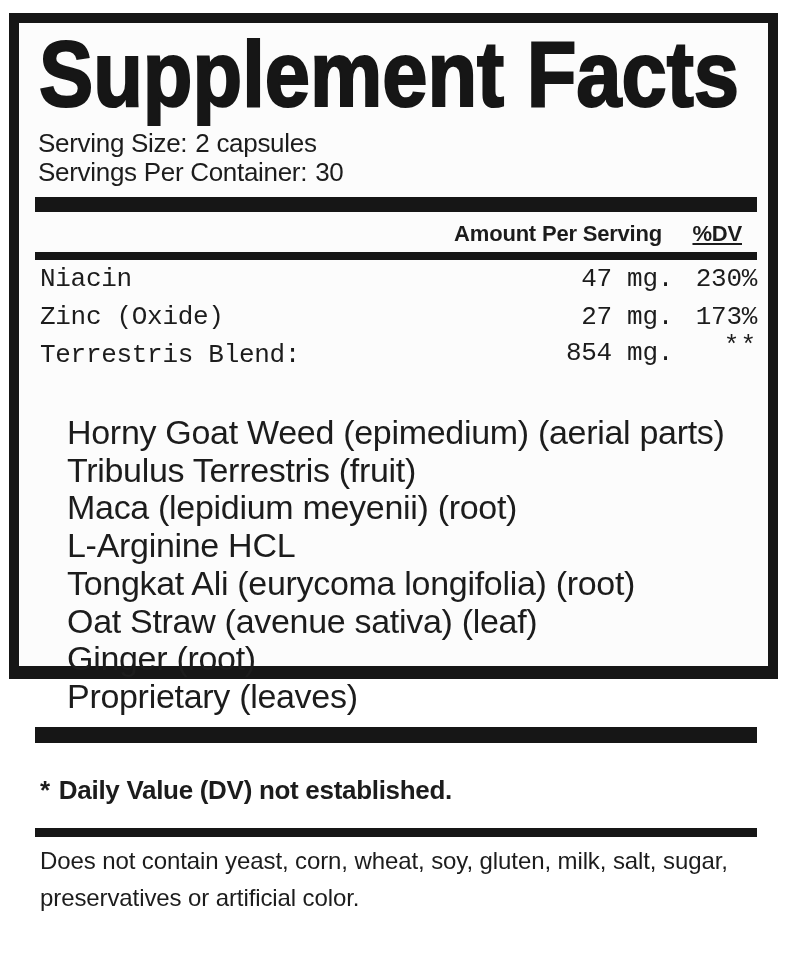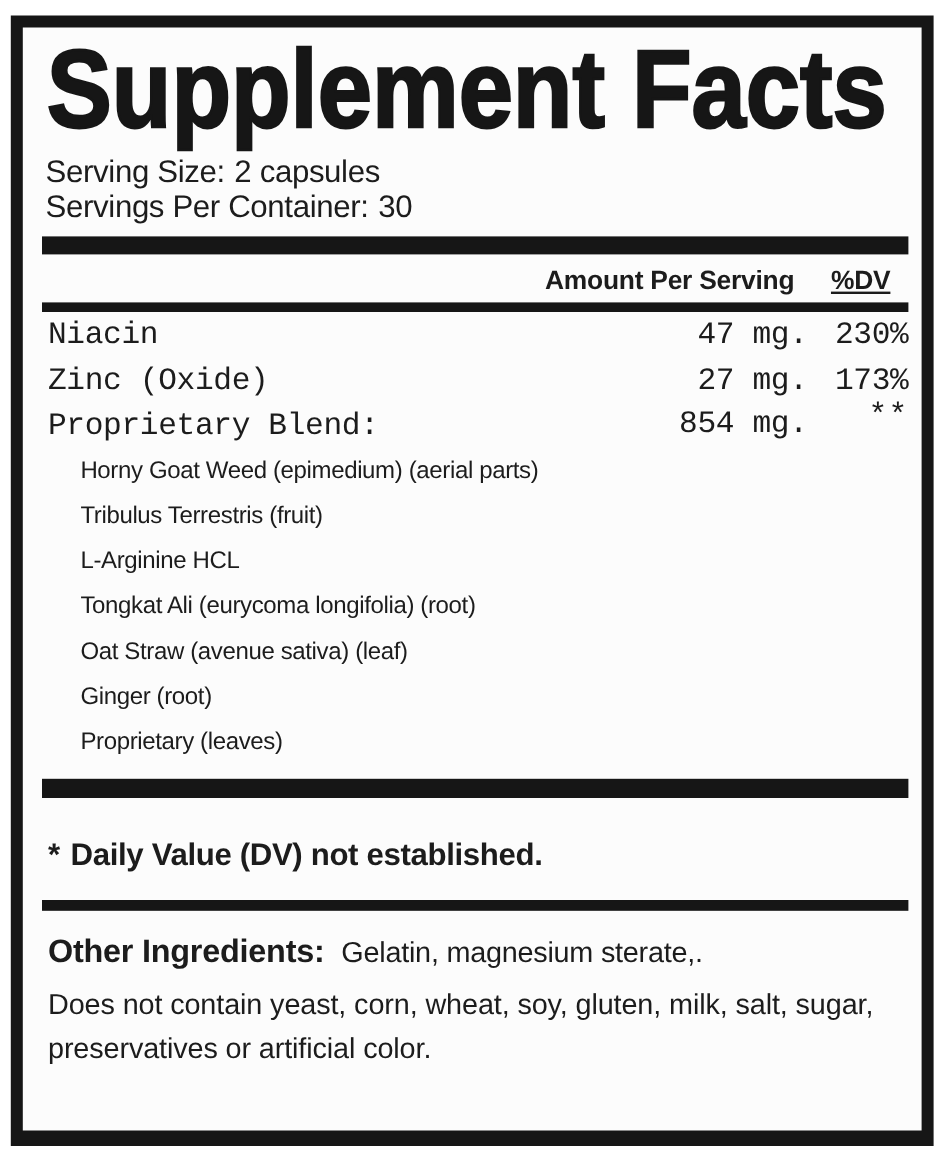--- a/index.html
+++ b/index.html
@@ -14,21 +14,21 @@
     width: 792px;
     height: 960px;
     background: #ffffff;
     overflow: hidden;
   }
   .label-box {
     position: absolute;
     left: 9px;
     top: 13px;
     width: 769px;
-    height: 942px;
+    height: 666px;
     box-sizing: border-box;
     border: 10px solid #161616;
     border-bottom-width: 13px;
     background: #fcfcfc;
     padding: 0 11px 16px 16px;
   }
   .title-wrap {
     margin: 11px 0 0 2px;
     height: 95px;
     overflow: visible;
@@ -64,21 +64,21 @@
   .col-head .amount-head { padding-right: 11px; }
   .col-head .dv-head { width: 84px; text-align: right; padding-right: 15px; box-sizing: border-box; text-decoration: underline; }
   .bar-b { margin-top: 5px; height: 8px; }
   .rows { margin-top: 0; font-size: 26px; line-height: 38px; letter-spacing: -0.3px; font-family: Liberation Mono, monospace; }
   .row { display: flex; align-items: baseline; }
   .row-name { flex: 1; padding-left: 5px; }
   .row-amount { width: 120px; text-align: right; }
   .row-dv { width: 84px; text-align: right; }
   .blend-row .row-amount { position: relative; top: -2px; }
   .blend-row .row-dv { position: relative; top: -9px; letter-spacing: 1px; }
-  .blend-list { font-size: 20px; line-height: 37.7px; letter-spacing: -0.3px; padding-left: 32px; }
+  .blend-list { font-size: 34px; line-height: 37.7px; letter-spacing: -0.3px; padding-left: 32px; margin-top: 40px; }
   .bar-c { margin-top: 11px; height: 16px; }
   .footnote {
     margin-top: 28px;
     padding-left: 5px;
     font-size: 26px;
     line-height: 38px;
     font-weight: 700;
     letter-spacing: -0.3px;
   }
   .footnote .star { margin-right: 9px; }
@@ -136,44 +136,42 @@
         <span class="row-name">Niacin</span>
         <span class="row-amount">47 mg.</span>
         <span class="row-dv">230%</span>
       </div>
       <div class="row">
         <span class="row-name">Zinc (Oxide)</span>
         <span class="row-amount">27 mg.</span>
         <span class="row-dv">173%</span>
       </div>
       <div class="row blend-row">
-        <span class="row-name">Proprietary Blend:</span>
+        <span class="row-name">Terrestris Blend:</span>
         <span class="row-amount">854 mg.</span>
         <span class="row-dv">**</span>
       </div>
     </div>
 
     <div class="blend-list">
       <div>Horny Goat Weed (epimedium) (aerial parts)</div>
       <div>Tribulus Terrestris (fruit)</div>
+      <div>Maca (lepidium meyenii) (root)</div>
       <div>L-Arginine HCL</div>
       <div>Tongkat Ali (eurycoma longifolia) (root)</div>
       <div>Oat Straw (avenue sativa) (leaf)</div>
       <div>Ginger (root)</div>
       <div>Proprietary (leaves)</div>
     </div>
 
     <div class="bar bar-c"></div>
 
     <div class="footnote">
       <span class="star">*</span><span>Daily Value (DV) not established.</span>
     </div>
 
     <div class="bar bar-d"></div>
 
-    <div class="other-line">
-      <span class="lbl">Other Ingredients:</span><span class="val">Gelatin, magnesium sterate,.</span>
-    </div>
 
     <div class="disclaimer">Does not contain yeast, corn, wheat, soy, gluten, milk, salt, sugar, preservatives or artificial color.</div>
 
   </div>
 </div>
 
 </body></html>

